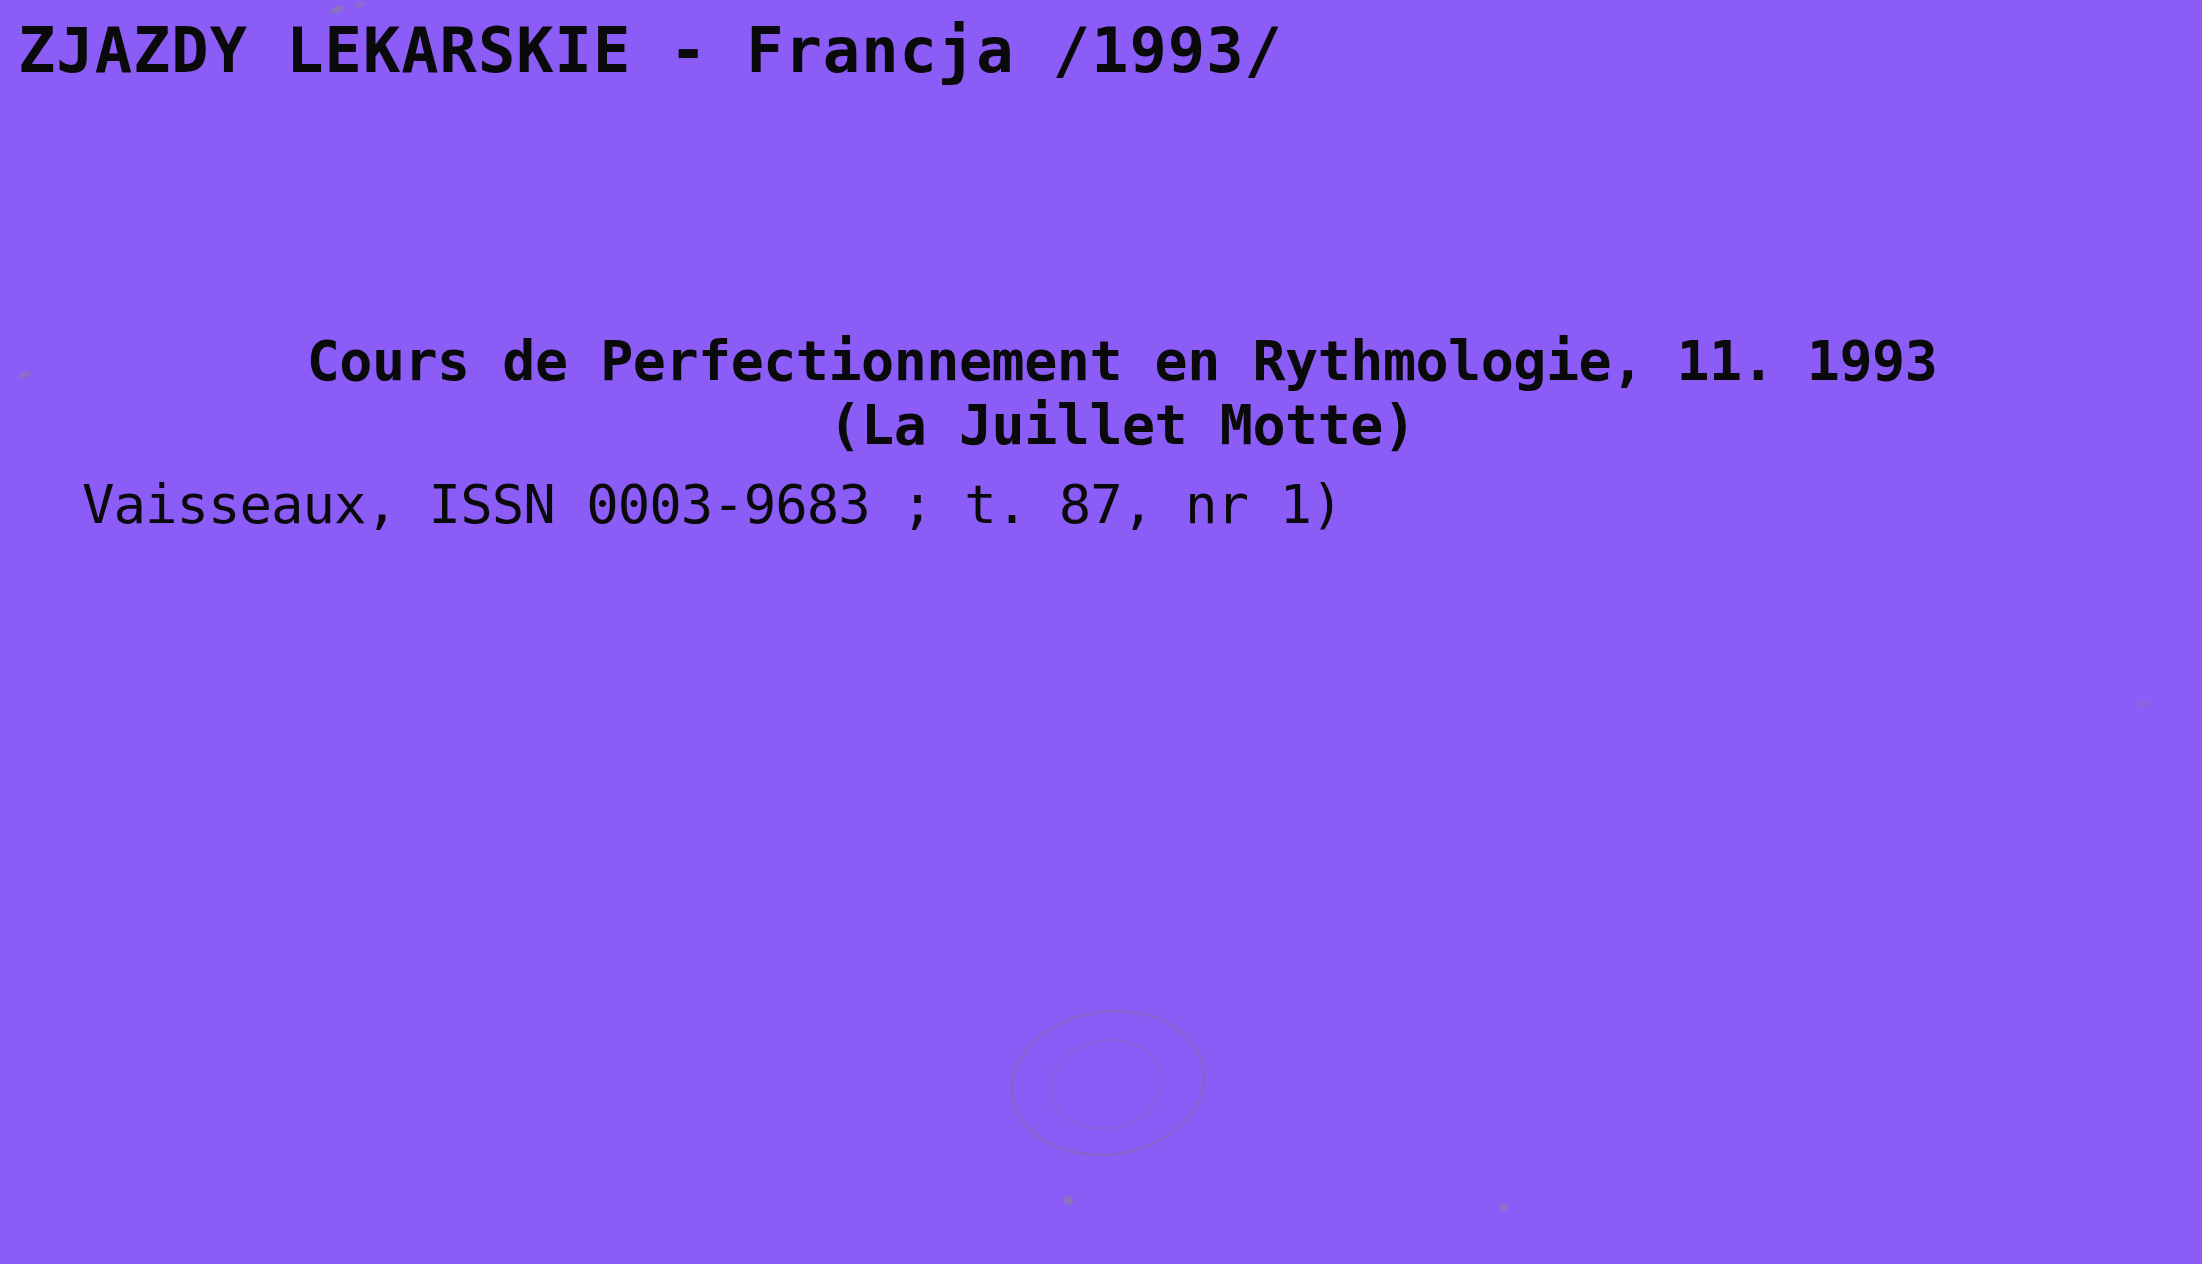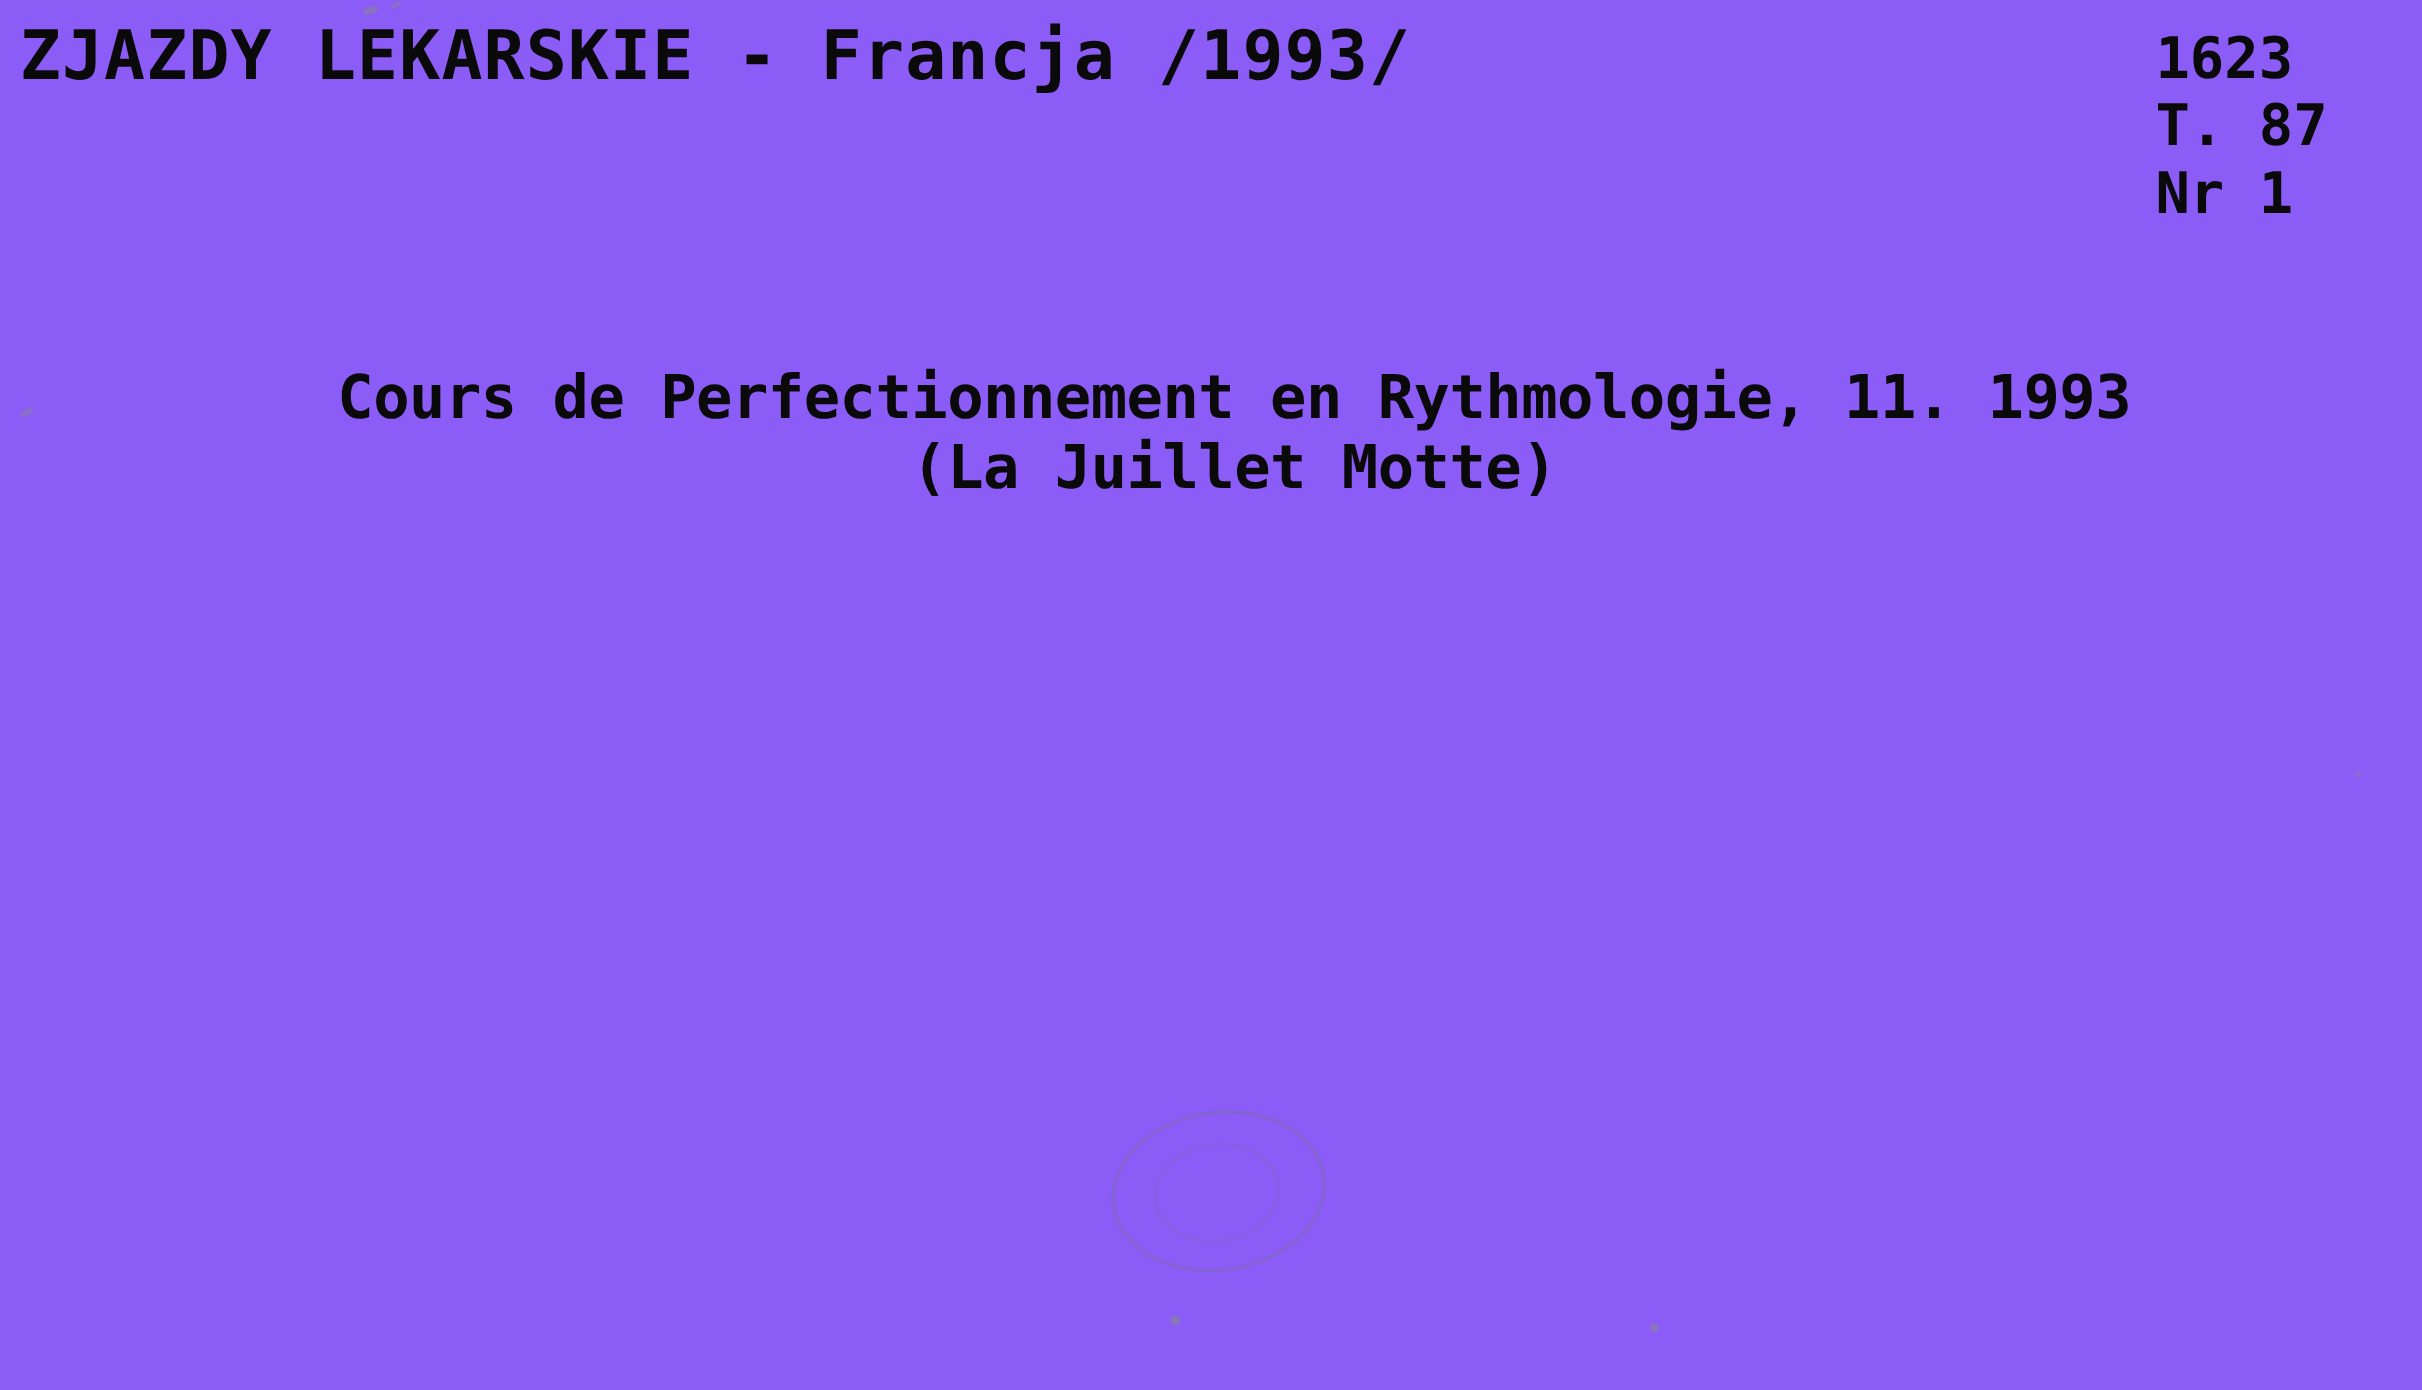--- a/index.html
+++ b/index.html
@@ -123,28 +123,24 @@
   <div class="speck s2"></div>
   <div class="speck s3"></div>
   <div class="speck s4"></div>
   <div class="speck s5"></div>
   <div class="speck s6"></div>
 
   <div class="header">
     <div class="header-title">ZJAZDY LEKARSKIE - Francja /1993/</div>
   </div>
 
-  <div class="callnum">
-    <div>1623</div>
-    <div>T. 87</div>
-    <div>Nr 1</div>
-  </div>
 
   <div class="body-block">
     <div class="title-line">Cours de Perfectionnement en Rythmologie, 11. 1993</div>
     <div class="title-line">(La Juillet Motte)</div>
 
     <div class="desc">
+      <div>Vaisseaux, ISSN 0003-9683 ; t. 87, nr 1)</div>
     </div>
   </div>
 
   <div class="watermark"></div>
 </div>
 
 </body></html>

